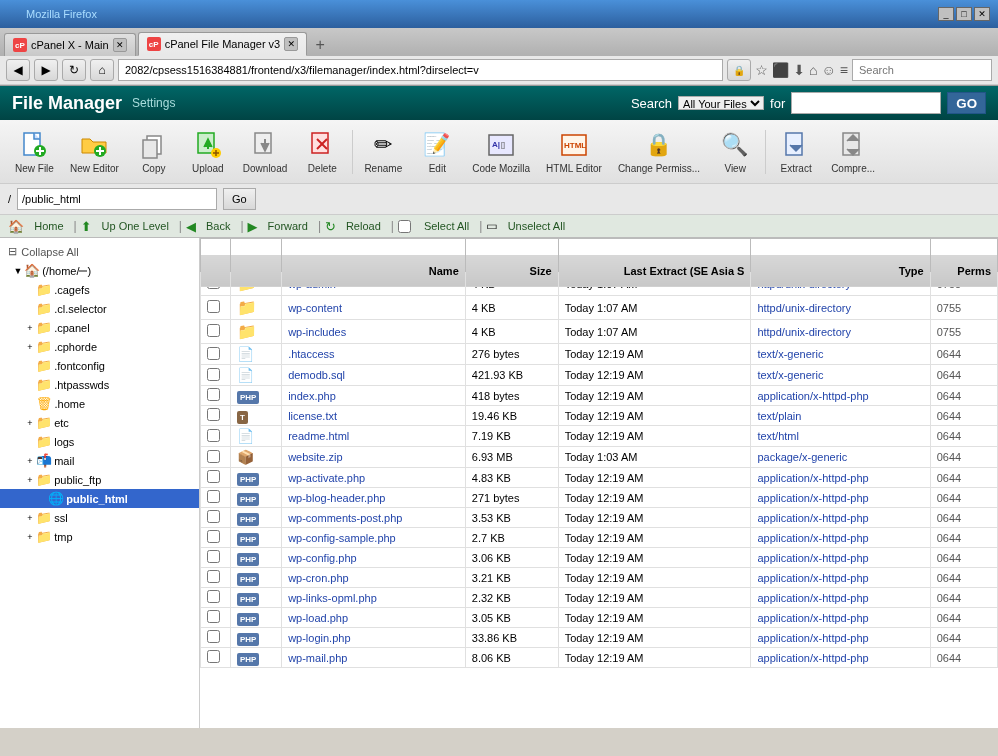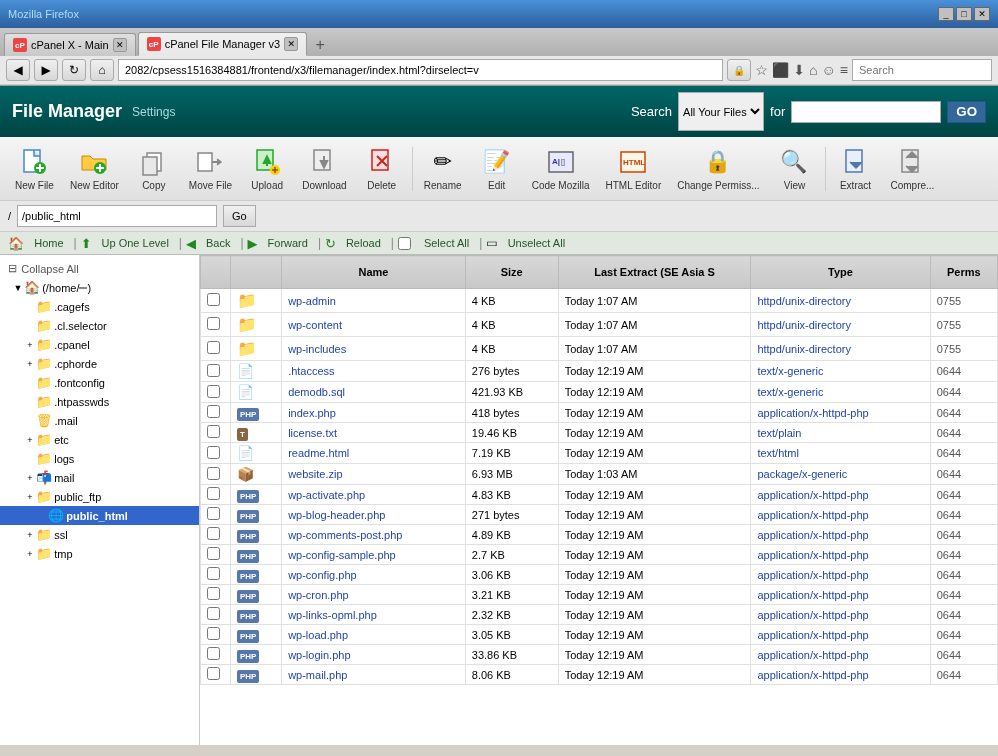--- a/index.html
+++ b/index.html
@@ -1,21 +1,21 @@
 <!DOCTYPE html>
 <html><head>
   <meta charset="utf-8">
   <style>
     * { margin: 0; padding: 0; box-sizing: border-box; }
     body { font-family: Arial, sans-serif; font-size: 12px; background: #d4d0c8; }
 
     
     .browser-chrome { background: linear-gradient(to bottom, #e8e8e8, #d0d0d0); border-bottom: 1px solid #999; }
     .title-bar { background: linear-gradient(to bottom, #4a90d9, #2c5f9e); height: 28px; display: flex; align-items: center; justify-content: space-between; padding: 0 8px; }
-    .title-bar-left { display: flex; align-items: center; gap: 8px; }
+    .title-bar-left { display: flex; align-items: center; gap: 8px; margin-left: 18px; }
     .window-controls { display: flex; gap: 2px; }
     .win-btn { width: 16px; height: 14px; border: 1px solid #666; background: #c0c0c0; font-size: 9px; display: flex; align-items: center; justify-content: center; cursor: pointer; }
 
     
     .tabs-bar { background: linear-gradient(to bottom, #c8c8c8, #b0b0b0); display: flex; align-items: flex-end; padding: 4px 4px 0 4px; gap: 2px; }
     .tab { display: flex; align-items: center; gap: 4px; padding: 4px 8px; background: linear-gradient(to bottom, #e0e0e0, #c8c8c8); border: 1px solid #999; border-bottom: none; border-radius: 3px 3px 0 0; cursor: pointer; font-size: 11px; max-width: 200px; }
     .tab.active { background: linear-gradient(to bottom, #f0f0f0, #e8e8e8); border-bottom: 1px solid #e8e8e8; z-index: 1; }
     .tab-close { width: 14px; height: 14px; border: 1px solid #999; background: #c0c0c0; border-radius: 2px; display: flex; align-items: center; justify-content: center; font-size: 9px; }
     .tab-new { width: 22px; height: 22px; display: flex; align-items: center; justify-content: center; font-size: 16px; cursor: pointer; color: #555; }
     .tab-icon { width: 14px; height: 14px; background: #c33; border-radius: 2px; display: flex; align-items: center; justify-content: center; font-size: 8px; color: white; font-weight: bold; }
@@ -29,21 +29,21 @@
     .addr-icons { display: flex; gap: 4px; align-items: center; }
     .addr-icon { font-size: 14px; cursor: pointer; color: #555; }
 
     
     .app { background: #f0f0f0; }
     .app-header { background: linear-gradient(to bottom, #006666, #004444); color: white; padding: 6px 12px; display: flex; align-items: center; justify-content: space-between; }
     .app-title { font-size: 18px; font-weight: bold; color: white; }
     .app-settings { color: #aadddd; margin-left: 10px; font-size: 12px; cursor: pointer; }
     .search-area { display: flex; align-items: center; gap: 6px; }
     .search-label { color: white; font-size: 13px; }
-    .search-select { height: 39px; font-size: 11px; border: 1px solid #aaa; }
+    .search-select { height: 14px; font-size: 11px; border: 1px solid #aaa; }
     .search-for { color: white; font-size: 13px; }
     .search-input { width: 150px; height: 22px; border: 1px solid #aaa; padding: 2px 4px; }
     .go-btn { background: #336699; color: white; border: 1px solid #225588; padding: 2px 8px; cursor: pointer; height: 22px; font-weight: bold; }
 
     
     .toolbar { background: linear-gradient(to bottom, #f5f5f5, #e0e0e0); border-bottom: 1px solid #ccc; display: flex; align-items: center; padding: 4px 8px; gap: 2px; flex-wrap: wrap; }
     .tool-btn { display: flex; flex-direction: column; align-items: center; padding: 4px 6px; min-width: 52px; cursor: pointer; border: 1px solid transparent; border-radius: 3px; background: none; }
     .tool-icon { width: 32px; height: 32px; display: flex; align-items: center; justify-content: center; font-size: 20px; }
     .tool-label { font-size: 10px; color: #333; text-align: center; margin-top: 2px; white-space: nowrap; }
     .toolbar-sep { width: 1px; height: 44px; background: #ccc; margin: 0 2px; }
@@ -70,21 +70,21 @@
     .tree-indent { display: inline-block; width: 12px; }
     .tree-expand { display: inline-block; width: 12px; text-align: center; font-size: 9px; cursor: pointer; }
     .tree-icon { font-size: 13px; margin-right: 2px; }
     .folder-icon { color: #ffaa00; }
     .tree-label { font-size: 11px; }
     .tree-label.bold { font-weight: bold; }
 
     
     .file-area { flex: 1; overflow-y: auto; background: white; }
     .file-table { width: 100%; border-collapse: collapse; }
-    .file-table th { background: linear-gradient(to bottom, #d8d8d8, #c8c8c8); border: 1px solid #bbb; padding: 10px 6px; text-align: center; font-size: 11px; position: sticky; top: 0; white-space: nowrap; }
+    .file-table th { background: linear-gradient(to bottom, #d8d8d8, #c8c8c8); border: 1px solid #bbb; padding: 10px 6px; text-align: right; font-size: 11px; position: sticky; top: 16px; white-space: nowrap; }
     .file-table td { border: 1px solid #e0e0e0; padding: 2px 6px; font-size: 11px; white-space: nowrap; }
     .checkbox-col { width: 30px; text-align: center; }
     .perms-col { color: #555; }
 
     
     ::-webkit-scrollbar { width: 14px; }
     ::-webkit-scrollbar-track { background: #e8e8e8; }
     ::-webkit-scrollbar-thumb { background: #aaa; border: 1px solid #888; }
   </style>
 </head>
@@ -181,30 +181,20 @@
       <span class="tool-label">New Editor</span>
     </button>
     <button class="tool-btn">
       <div class="tool-icon">
         <svg width="28" height="28" viewBox="0 0 28 28">
           <rect x="7" y="5" width="14" height="18" fill="white" stroke="#888" stroke-width="1.5"></rect>
           <rect x="3" y="9" width="14" height="18" fill="#e8e8e8" stroke="#888" stroke-width="1.5"></rect>
         </svg>
       </div>
       <span class="tool-label">Copy</span>
-    </button>
-    <button class="tool-btn">
-      <div class="tool-icon">
-        <svg width="28" height="28" viewBox="0 0 28 28">
-          <rect x="2" y="5" width="14" height="18" fill="white" stroke="#888" stroke-width="1.5"></rect>
-          <polyline points="16,14 24,14" stroke="#888" stroke-width="2" fill="none"></polyline>
-          <polyline points="21,11 25,14 21,17" fill="#888" stroke="#888" stroke-width="1.5"></polyline>
-        </svg>
-      </div>
-      <span class="tool-label">Move File</span>
     </button>
     <button class="tool-btn">
       <div class="tool-icon">
         <svg width="28" height="28" viewBox="0 0 28 28">
           <rect x="4" y="2" width="16" height="20" fill="#cceecc" stroke="#22aa22" stroke-width="1.5"></rect>
           <polyline points="10,16 14,8 18,16" fill="#22aa22" stroke="#22aa22" stroke-width="1.5"></polyline>
           <line x1="14" y1="8" x2="14" y2="18" stroke="#22aa22" stroke-width="2"></line>
           <circle cx="22" cy="22" r="5" fill="#ffcc00"></circle>
           <line x1="22" y1="19" x2="22" y2="25" stroke="#885500" stroke-width="1.5"></line>
           <line x1="19" y1="22" x2="25" y2="22" stroke="#885500" stroke-width="1.5"></line>
@@ -375,21 +365,21 @@
         <span class="tree-indent"></span>
         <span class="tree-expand"> </span>
         <span class="tree-icon folder-icon">📁</span>
         <span class="tree-label">.htpasswds</span>
       </div>
       <div class="tree-item">
         <span class="tree-indent"></span>
         <span class="tree-indent"></span>
         <span class="tree-expand"> </span>
         <span class="tree-icon folder-icon">🗑</span>
-        <span class="tree-label">.mail</span>
+        <span class="tree-label">.home</span>
       </div>
       <div class="tree-item">
         <span class="tree-indent"></span>
         <span class="tree-indent"></span>
         <span class="tree-expand">+</span>
         <span class="tree-icon folder-icon">📁</span>
         <span class="tree-label">etc</span>
       </div>
       <div class="tree-item">
         <span class="tree-indent"></span>
@@ -546,21 +536,21 @@
               <td><a href="#" style="color: rgb(34, 68, 170); text-decoration: none;">wp-blog-header.php</a></td>
               <td>271 bytes</td>
               <td>Today 12:19 AM</td>
               <td><a href="#" style="color: rgb(34, 68, 170); text-decoration: none;">application/x-httpd-php</a></td>
               <td class="perms-col">0644</td>
             </tr>
             <tr>
               <td><input type="checkbox" style=""></td>
               <td><span style="background:#5577aa;color:white;font-size:8px;padding:2px 3px;font-weight:bold;border-radius:2px;">PHP</span></td>
               <td><a href="#" style="color: rgb(34, 68, 170); text-decoration: none;">wp-comments-post.php</a></td>
-              <td>4.89 KB</td>
+              <td>3.53 KB</td>
               <td>Today 12:19 AM</td>
               <td><a href="#" style="color: rgb(34, 68, 170); text-decoration: none;">application/x-httpd-php</a></td>
               <td class="perms-col">0644</td>
             </tr>
             <tr>
               <td><input type="checkbox" style=""></td>
               <td><span style="background:#5577aa;color:white;font-size:8px;padding:2px 3px;font-weight:bold;border-radius:2px;">PHP</span></td>
               <td><a href="#" style="color: rgb(34, 68, 170); text-decoration: none;">wp-config-sample.php</a></td>
               <td>2.7 KB</td>
               <td>Today 12:19 AM</td>

